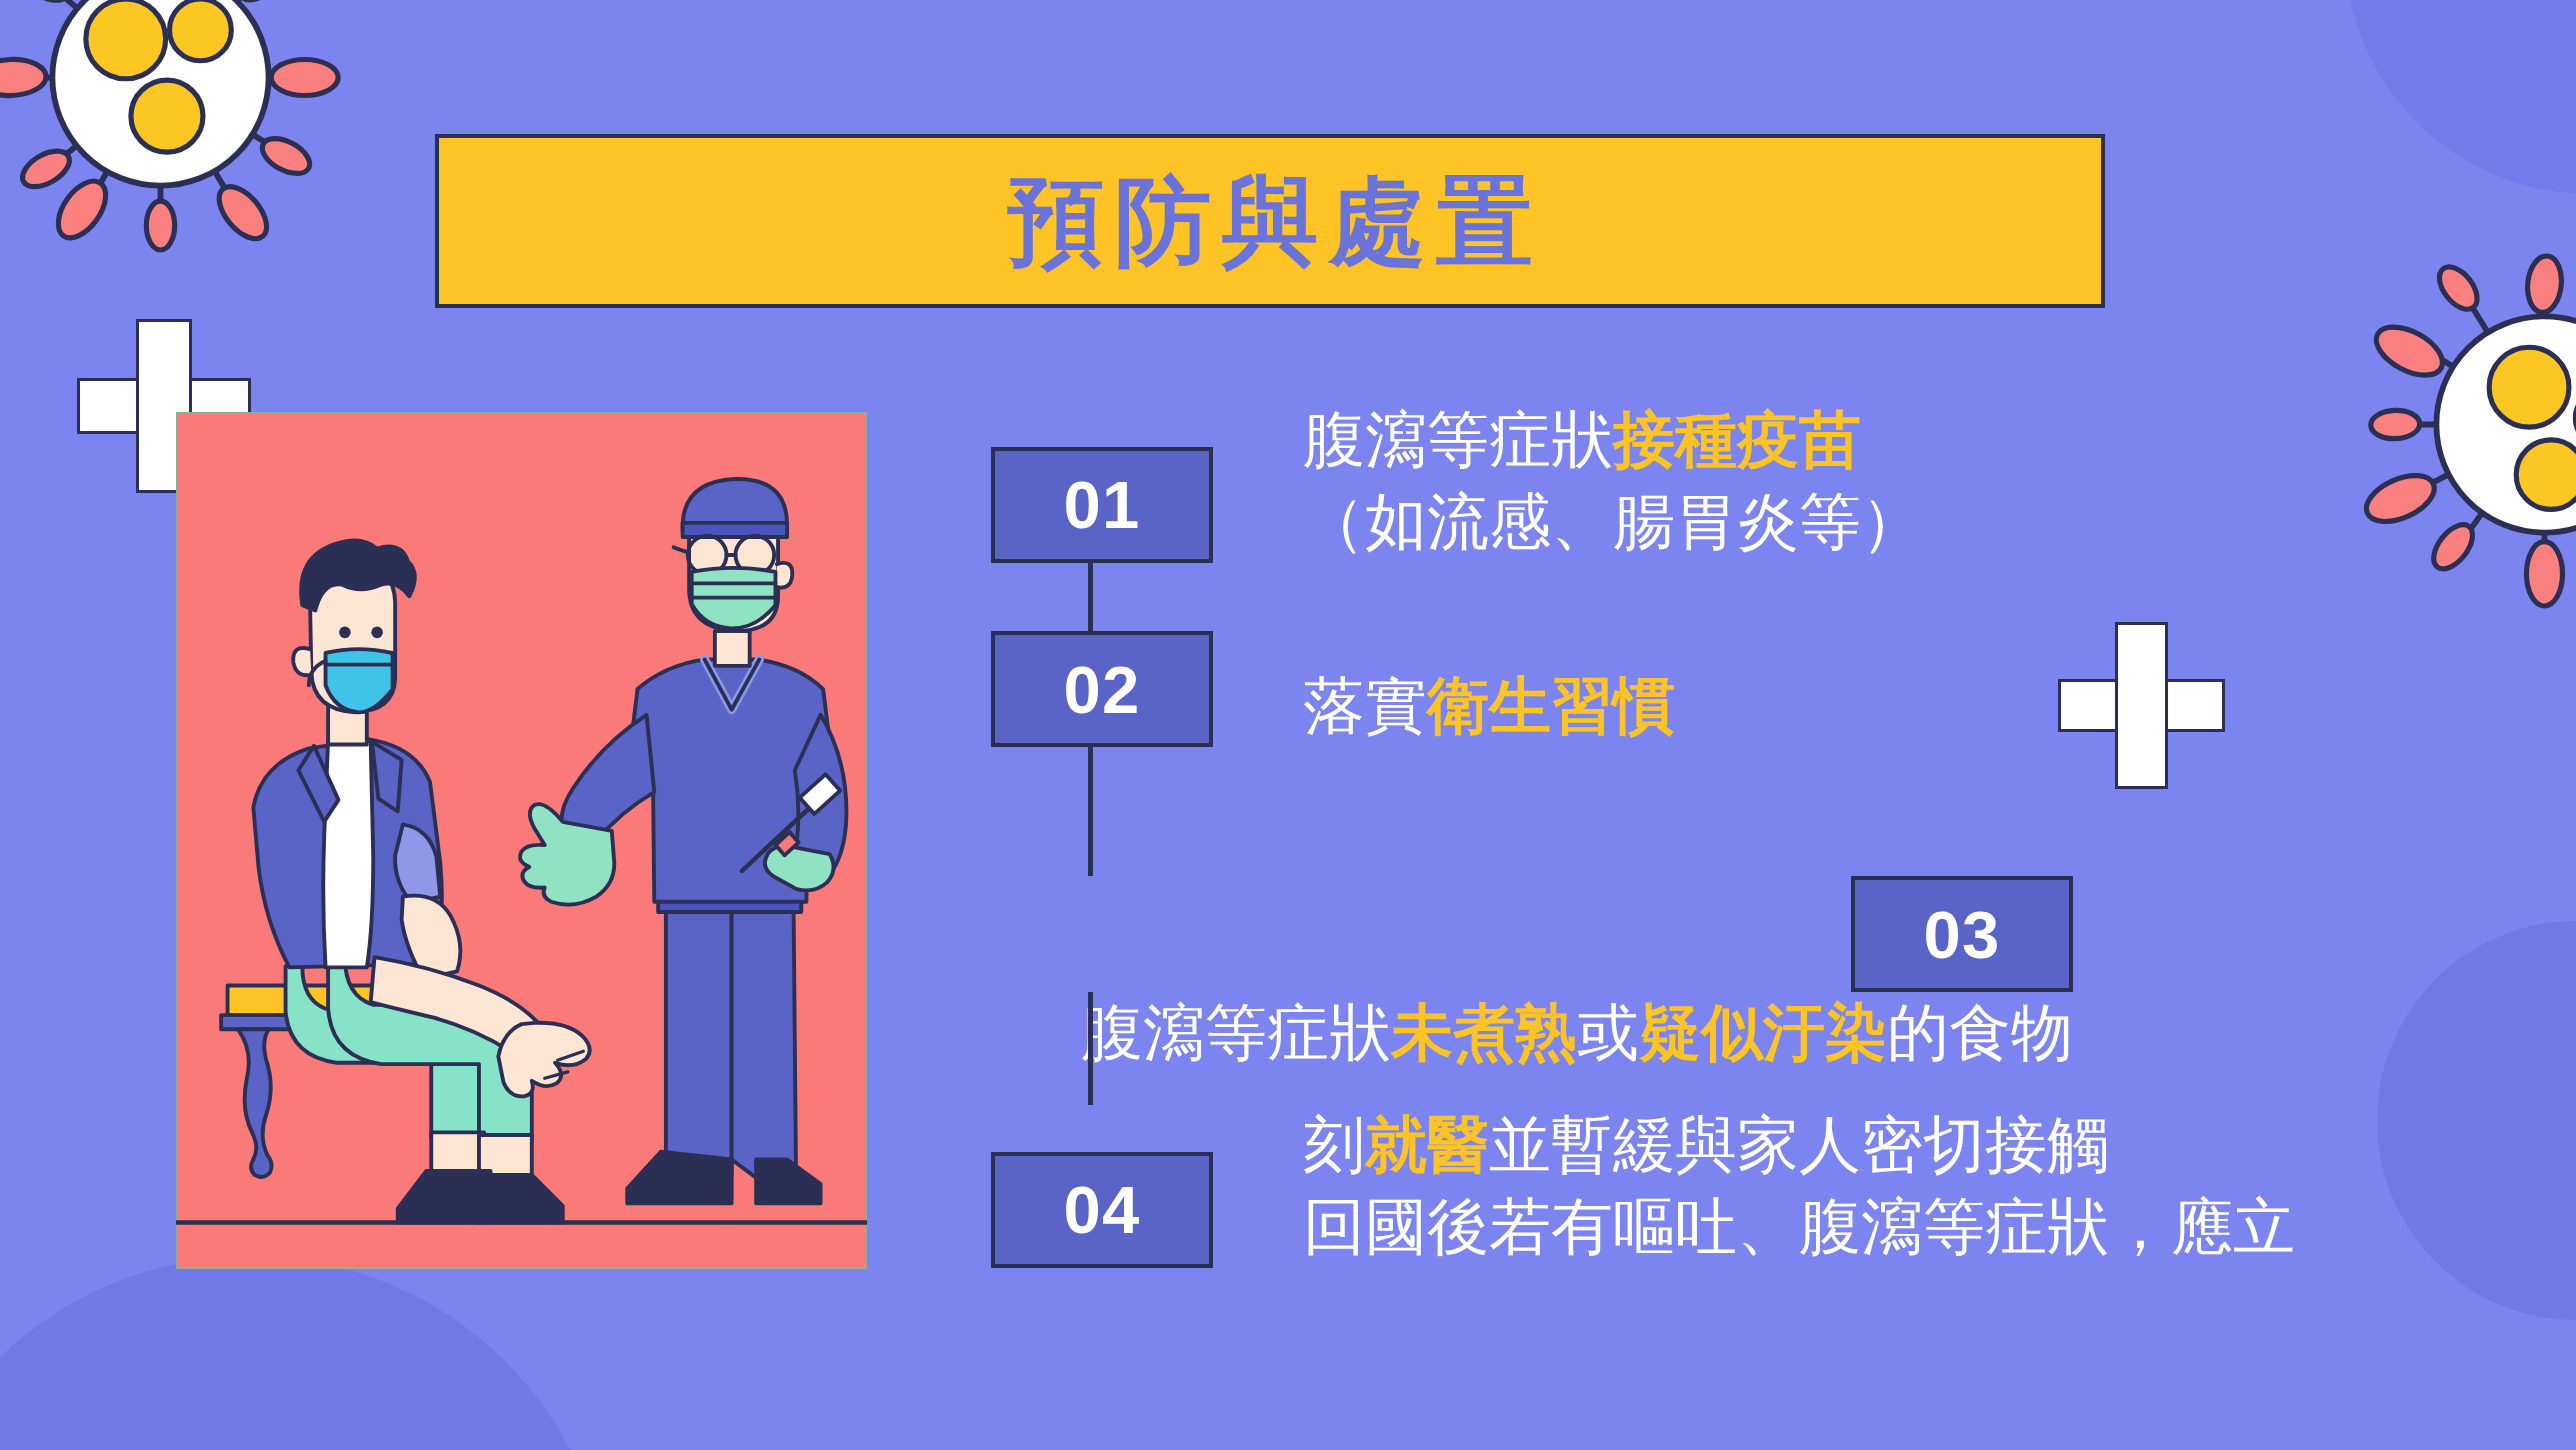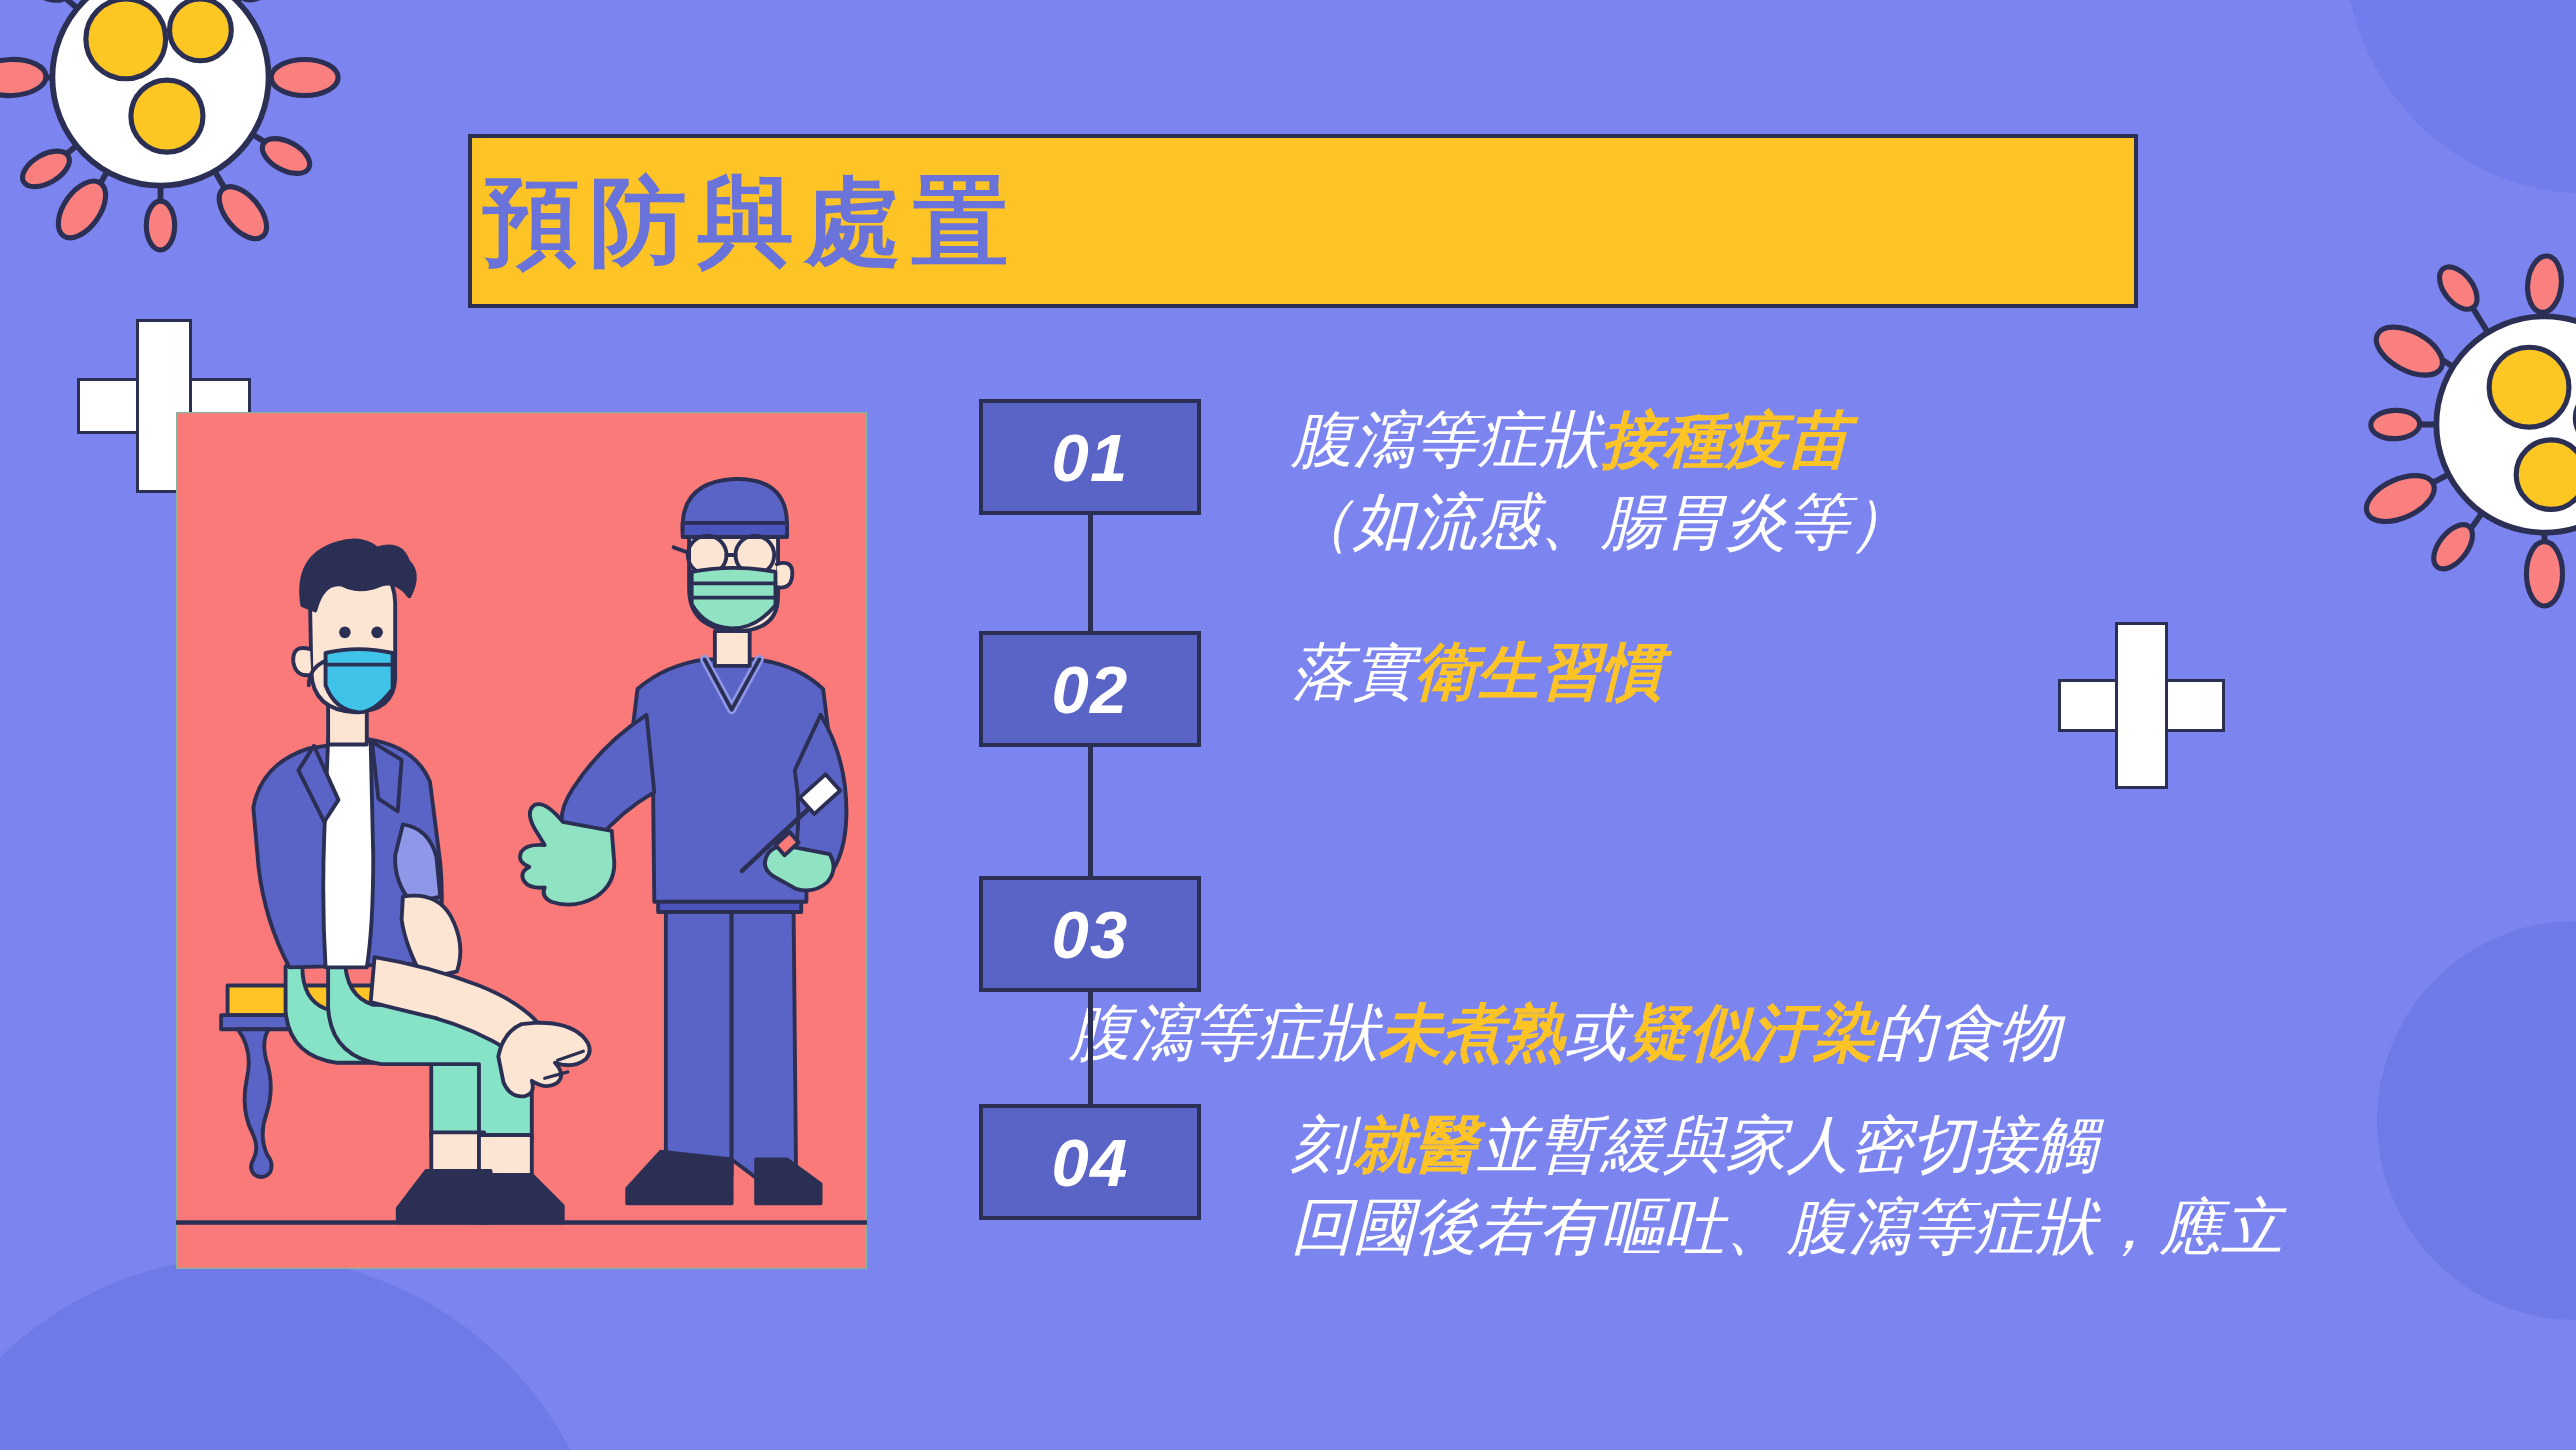--- a/index.html
+++ b/index.html
@@ -55,30 +55,30 @@
     left:176px;
     top:412px;
     width:691px;
     height:857px;
   }
   #illustration svg{ display:block; width:100%; height:100%; }
 
   
   #title-banner{
     position:absolute;
-    left:468px;
+    left:435px;
     top:134px;
     width:1670px;
     height:174px;
     background:#fec425;
     border:4.5px solid #2c2f54;
     box-sizing:border-box;
     display:flex;
     align-items:center;
-    justify-content:flex-start;
+    justify-content:center;
   }
   #title-text{
     color:#6a73d9;
     font-size:97px;
     font-weight:bold;
     letter-spacing:10.3px;
     line-height:1;
     text-indent:10.3px;
     white-space:nowrap;
   }
@@ -86,24 +86,23 @@
   
   #steps{
     position:absolute;
     left:979px;
     top:399px;
     width:1546px;
     height:915px;
   }
   .step{
     position:absolute;
-    left:0;
+    left:12px;
     display:flex;
-    align-items:flex-start;
-    font-style:italic;
+    align-items:flex-end;
   }
   .badge{
     position:relative;
     width:222px;
     height:116px;
     background:#5a63c6;
     border:4.5px solid #2c2f54;
     box-sizing:border-box;
     display:flex;
     align-items:center;

